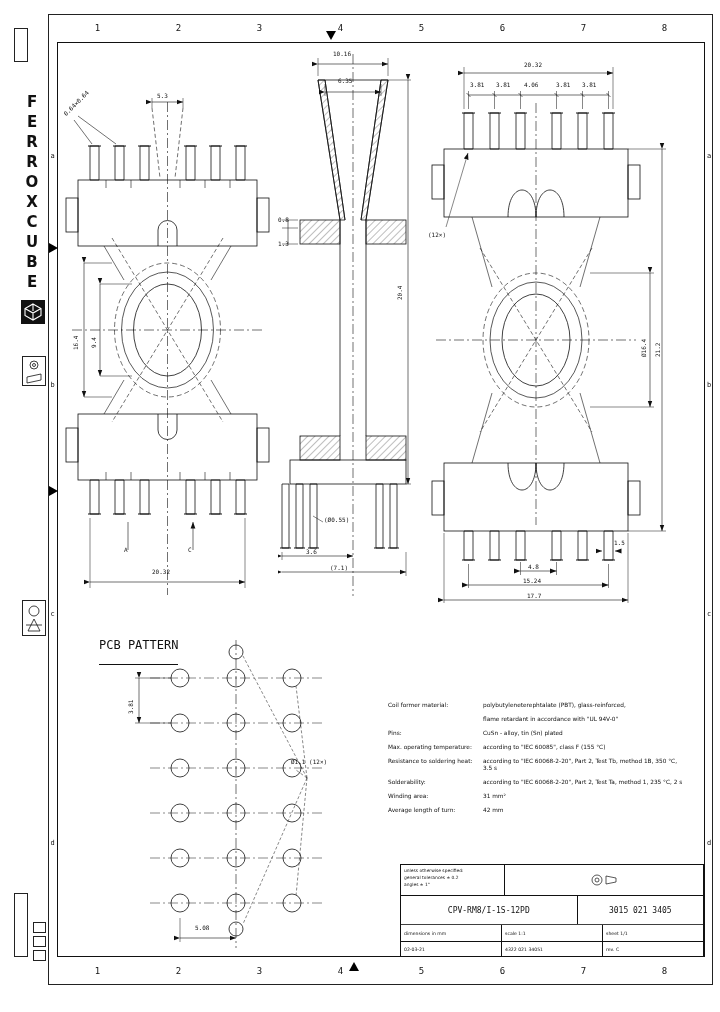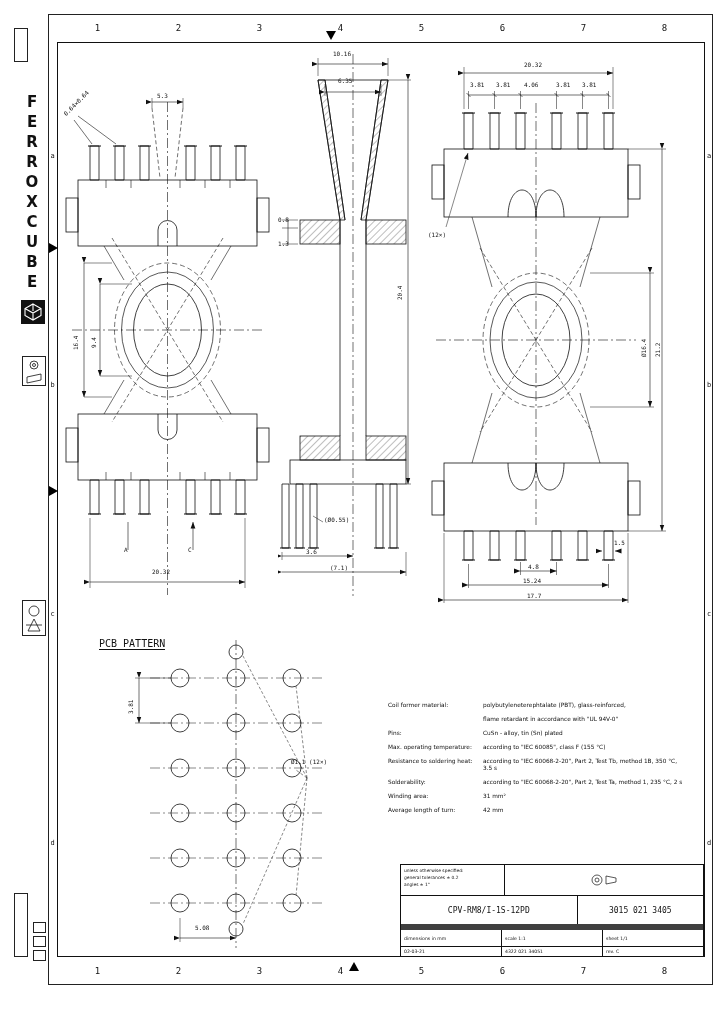--- a/index.html
+++ b/index.html
@@ -19,35 +19,35 @@
   .tri-down{width:0;height:0;border-left:5px solid transparent;border-right:5px solid transparent;border-top:9px solid #000;}
   .tri-up{width:0;height:0;border-left:5px solid transparent;border-right:5px solid transparent;border-bottom:9px solid #000;}
   .tri-right{width:0;height:0;border-top:5px solid transparent;border-bottom:5px solid transparent;border-left:9px solid #000;}
   .regbox{border:1px solid #222;box-sizing:border-box;}
   
   .logo-stack{left:19px;top:92px;width:26px;display:flex;flex-direction:column;align-items:center;
               font-family:"DejaVu Sans",sans-serif;font-weight:bold;font-size:15px;line-height:20px;}
   
   .view{position:absolute;}
   .dim{position:absolute;font-size:6px;white-space:nowrap;transform-origin:left top;color:#111;}
-  .pcb-title{position:absolute;left:4px;top:8px;font-size:10px;border-bottom:0.8px solid #111;padding-bottom:0;}
+  .pcb-title{position:absolute;left:4px;top:8px;font-size:12px;border-bottom:0.8px solid #111;padding-bottom:12px;}
   
   .specs{left:388px;top:702px;width:300px;font-family:"DejaVu Sans",sans-serif;}
   .spec-row{display:flex;font-size:5.8px;margin-bottom:7px;line-height:1.2;}
   .spec-label{width:95px;flex:none;}
   .spec-value{flex:1;}
   
   .titleblock{left:400px;top:864px;width:305px;height:93px;border:1.5px solid #111;box-sizing:border-box;
               display:flex;background:#fff;}
   .tb-main{flex:1;display:flex;flex-direction:column;border-right:1px solid #111;min-width:0;}
   .tb-r1{height:30px;display:flex;border-bottom:1px solid #111;}
   .tb-tol{width:104px;border-right:1px solid #111;font-size:4.4px;padding:2px 3px;line-height:1.6;
           font-family:"DejaVu Sans",sans-serif;box-sizing:border-box;}
   .tb-proj{flex:1;display:flex;align-items:center;justify-content:center;}
-  .tb-r2{height:28px;display:flex;border-bottom:6px solid #404040;justify-content:center;}
+  .tb-r2{height:28px;display:flex;border-bottom:1px solid #404040;justify-content:center;}
   .tb-name{flex:1.4;display:flex;align-items:center;justify-content:center;font-size:8px;}
   .tb-code{flex:1;border-left:1px solid #111;display:flex;align-items:center;justify-content:center;font-size:8px;}
   .tb-r3{height:16px;display:flex;border-bottom:1px solid #111;}
   .tb-r4{flex:1;display:flex;}
   .tb-cell{flex:1;border-right:1px solid #111;display:flex;align-items:center;padding:0 3px;
            font-size:4.6px;font-family:"DejaVu Sans",sans-serif;overflow:hidden;white-space:nowrap;}
   .tb-cell:last-child{border-right:none;}
   .tb-right{width:62px;display:flex;flex-direction:column;}
   .tb-revs{flex:1;display:flex;flex-direction:column;}
   .rev-row{flex:1;border-bottom:1px solid #111;font-size:4.5px;display:flex;align-items:center;

